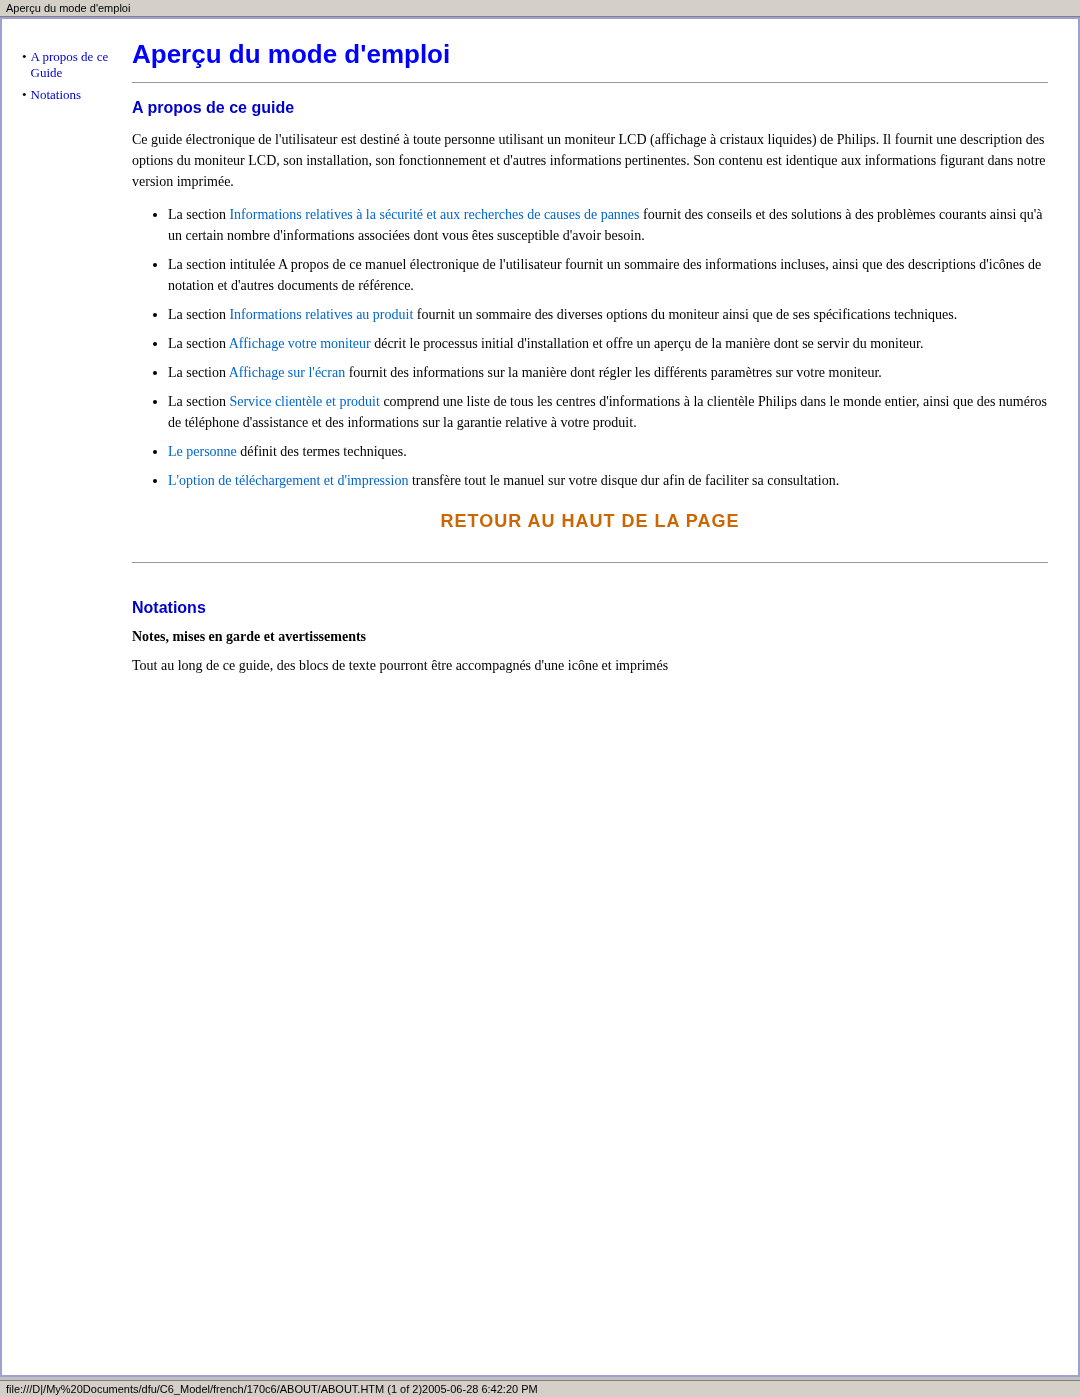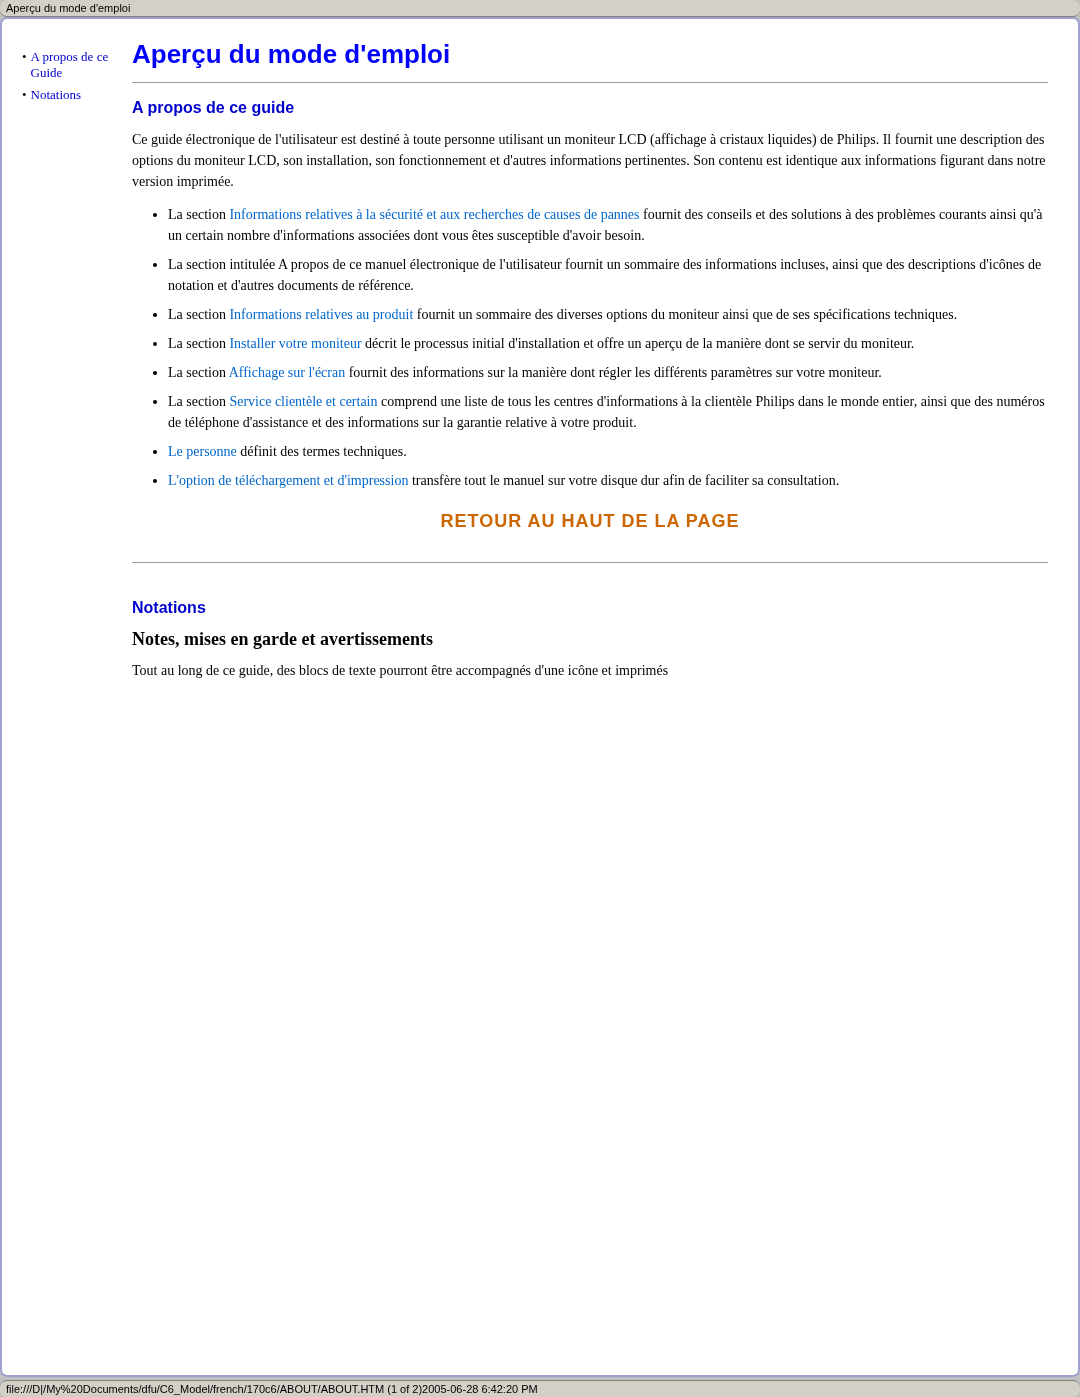--- a/index.html
+++ b/index.html
@@ -1,15 +1,15 @@
 <!DOCTYPE html>
 <html><head>
   <meta charset="utf-8">
   <style>
-    * { margin: 0; padding: 0; box-sizing: border-box; border-radius: 7px; }
+    * { margin: 0; padding: 0; box-sizing: border-box; }
 
     body {
       font-family: Times New Roman, serif;
       font-size: 14px;
       background: #c0c0c0;
       color: #000;
     }
 
     #title-bar {
       background: #d4d0c8;
@@ -125,21 +125,21 @@
 
     h2.notations-title {
       color: #0000cc;
       font-size: 16px;
       font-weight: bold;
       margin-bottom: 12px;
       font-family: Arial, sans-serif;
     }
 
     h3.sub-section-title {
-      font-size: 18px;
+      font-size: 14px;
       font-weight: bold;
       margin-bottom: 10px;
       color: #000;
     }
 
     #status-bar {
       background: #d4d0c8;
       border-top: 1px solid #808080;
       padding: 2px 6px;
       font-size: 11px;
@@ -189,27 +189,27 @@
           <li>
             <span>La section </span><a class="blue-link" href="#securite">Informations relatives à la sécurité et aux recherches de causes de pannes</a><span> fournit des conseils et des solutions à des problèmes courants ainsi qu'à un certain nombre d'informations associées dont vous êtes susceptible d'avoir besoin.</span>
           </li>
           <li>
             <span>La section intitulée A propos de ce manuel électronique de l'utilisateur fournit un sommaire des informations incluses, ainsi que des descriptions d'icônes de notation et d'autres documents de référence.</span>
           </li>
           <li>
             <span>La section </span><a class="blue-link" href="#produit">Informations relatives au produit</a><span> fournit un sommaire des diverses options du moniteur ainsi que de ses spécifications techniques.</span>
           </li>
           <li>
-            <span>La section </span><a class="blue-link" href="#installer">Installer votre moniteur</a><span> décrit le processus initial d'installation et offre un aperçu de la manière dont se servir du moniteur.</span>
+            <span>La section </span><a class="blue-link" href="#installer">Affichage votre moniteur</a><span> décrit le processus initial d'installation et offre un aperçu de la manière dont se servir du moniteur.</span>
           </li>
           <li>
             <span>La section </span><a class="blue-link" href="#affichage">Affichage sur l'écran</a><span> fournit des informations sur la manière dont régler les différents paramètres sur votre moniteur.</span>
           </li>
           <li>
-            <span>La section </span><a class="blue-link" href="#service">Service clientèle et certain</a><span> comprend une liste de tous les centres d'informations à la clientèle Philips dans le monde entier, ainsi que des numéros de téléphone d'assistance et des informations sur la garantie relative à votre produit.</span>
+            <span>La section </span><a class="blue-link" href="#service">Service clientèle et produit</a><span> comprend une liste de tous les centres d'informations à la clientèle Philips dans le monde entier, ainsi que des numéros de téléphone d'assistance et des informations sur la garantie relative à votre produit.</span>
           </li>
           <li>
             <a class="blue-link" href="#glossaire">Le personne</a><span> définit des termes techniques.</span>
           </li>
           <li>
             <a class="blue-link" href="#telechargement">L'option de téléchargement et d'impression</a><span> transfère tout le manuel sur votre disque dur afin de faciliter sa consultation.</span>
           </li>
         </ul>
 
         <a class="retour-link" href="#top">RETOUR AU HAUT DE LA PAGE</a>

